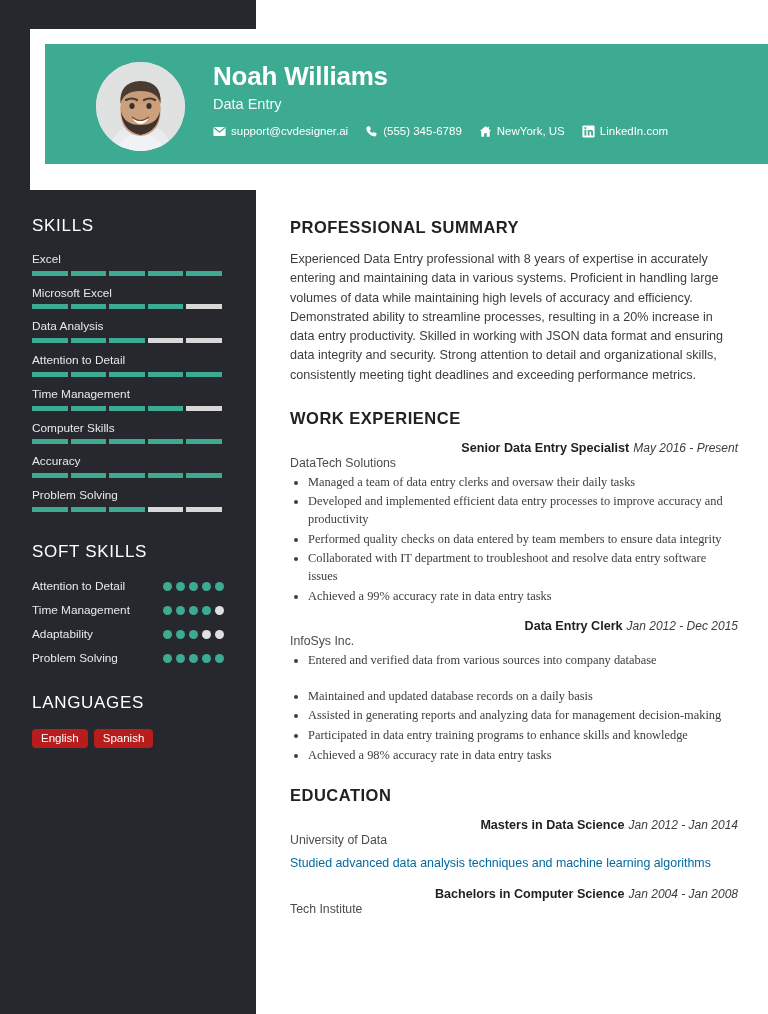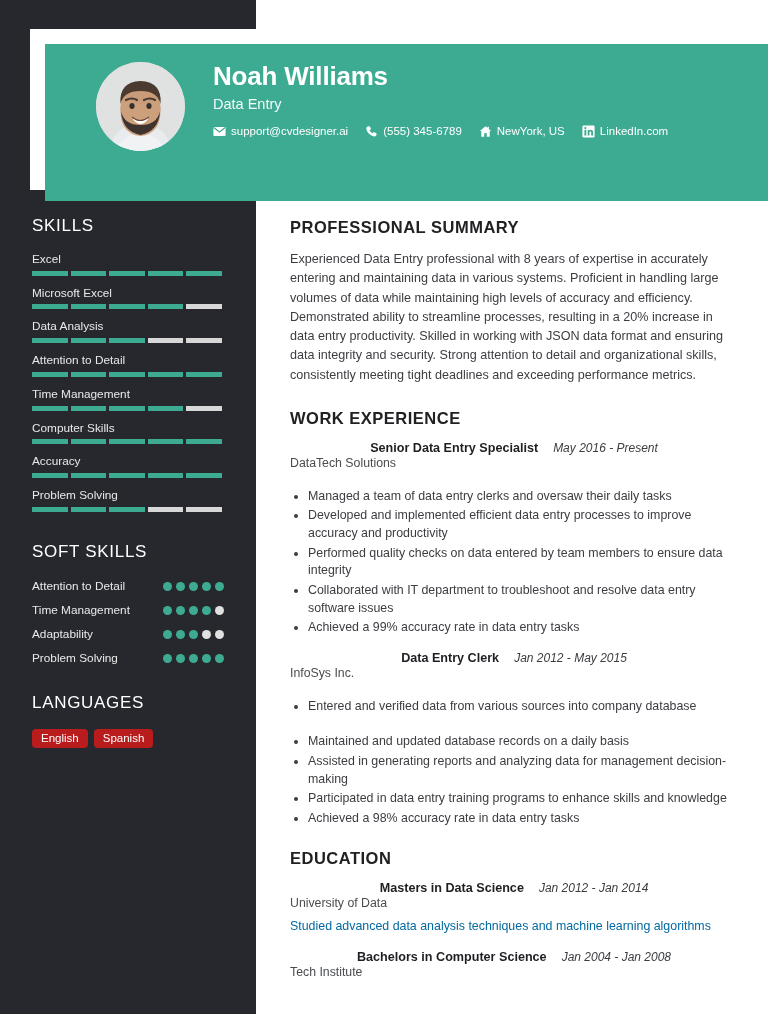--- a/index.html
+++ b/index.html
@@ -37,21 +37,21 @@
     width: 738px;
     height: 161px;
     background: #ffffff;
   }
 
   .header {
     position: absolute;
     left: 45px;
     top: 44px;
     width: 723px;
-    height: 157px;
+    height: 120px;
     background: #3dab92;
     color: #ffffff;
   }
 
   .avatar {
     position: absolute;
     left: 51px;
     top: 18px;
     width: 89px;
     height: 89px;
@@ -194,44 +194,45 @@
     margin-bottom: 24px;
   }
 
   .section { margin-bottom: 22px; }
 
   .entry { margin-bottom: 14px; }
 
   .entry-top {
     display: flex;
     align-items: baseline;
-    justify-content: center;
-    gap: 15px;
+    justify-content: flex-end;
+    gap: 4px;
   }
   .entry-title {
     font-size: 12.6px;
     font-weight: bold;
     color: #1d1f22;
   }
   .entry-date {
     font-size: 12px;
     font-style: italic;
     color: #3b3d41;
     white-space: nowrap;
   }
   .entry-org {
     font-size: 12.3px;
     color: #4a4c50;
     margin-top: 1px;
   }
 
   ul.bullets {
-    margin: 18px 0 0 0;
+    margin: 4px 0 0 0;
     padding-left: 18px;
     list-style: disc;
+    font-family: Liberation Serif, serif;
   }
   ul.bullets li {
     font-size: 12.4px;
     line-height: 1.42;
     color: #3b3d41;
     margin-bottom: 2px;
   }
   ul.bullets li.spacer { list-style: none; height: 14px; }
 
   .entry-desc {
@@ -477,21 +478,21 @@
               <li>Managed a team of data entry clerks and oversaw their daily tasks</li>
               <li>Developed and implemented efficient data entry processes to improve accuracy and productivity</li>
               <li>Performed quality checks on data entered by team members to ensure data integrity</li>
               <li>Collaborated with IT department to troubleshoot and resolve data entry software issues</li>
               <li>Achieved a 99% accuracy rate in data entry tasks</li>
             </ul>
           </div>
           <div class="entry">
             <div class="entry-top">
               <div class="entry-title">Data Entry Clerk</div>
-              <div class="entry-date">Jan 2012 - May 2015</div>
+              <div class="entry-date">Jan 2012 - Dec 2015</div>
             </div>
             <div class="entry-org">InfoSys Inc.</div>
             <ul class="bullets">
               <li>Entered and verified data from various sources into company database</li>
               <li class="spacer"></li>
               <li>Maintained and updated database records on a daily basis</li>
               <li>Assisted in generating reports and analyzing data for management decision-making</li>
               <li>Participated in data entry training programs to enhance skills and knowledge</li>
               <li>Achieved a 98% accuracy rate in data entry tasks</li>
             </ul>

